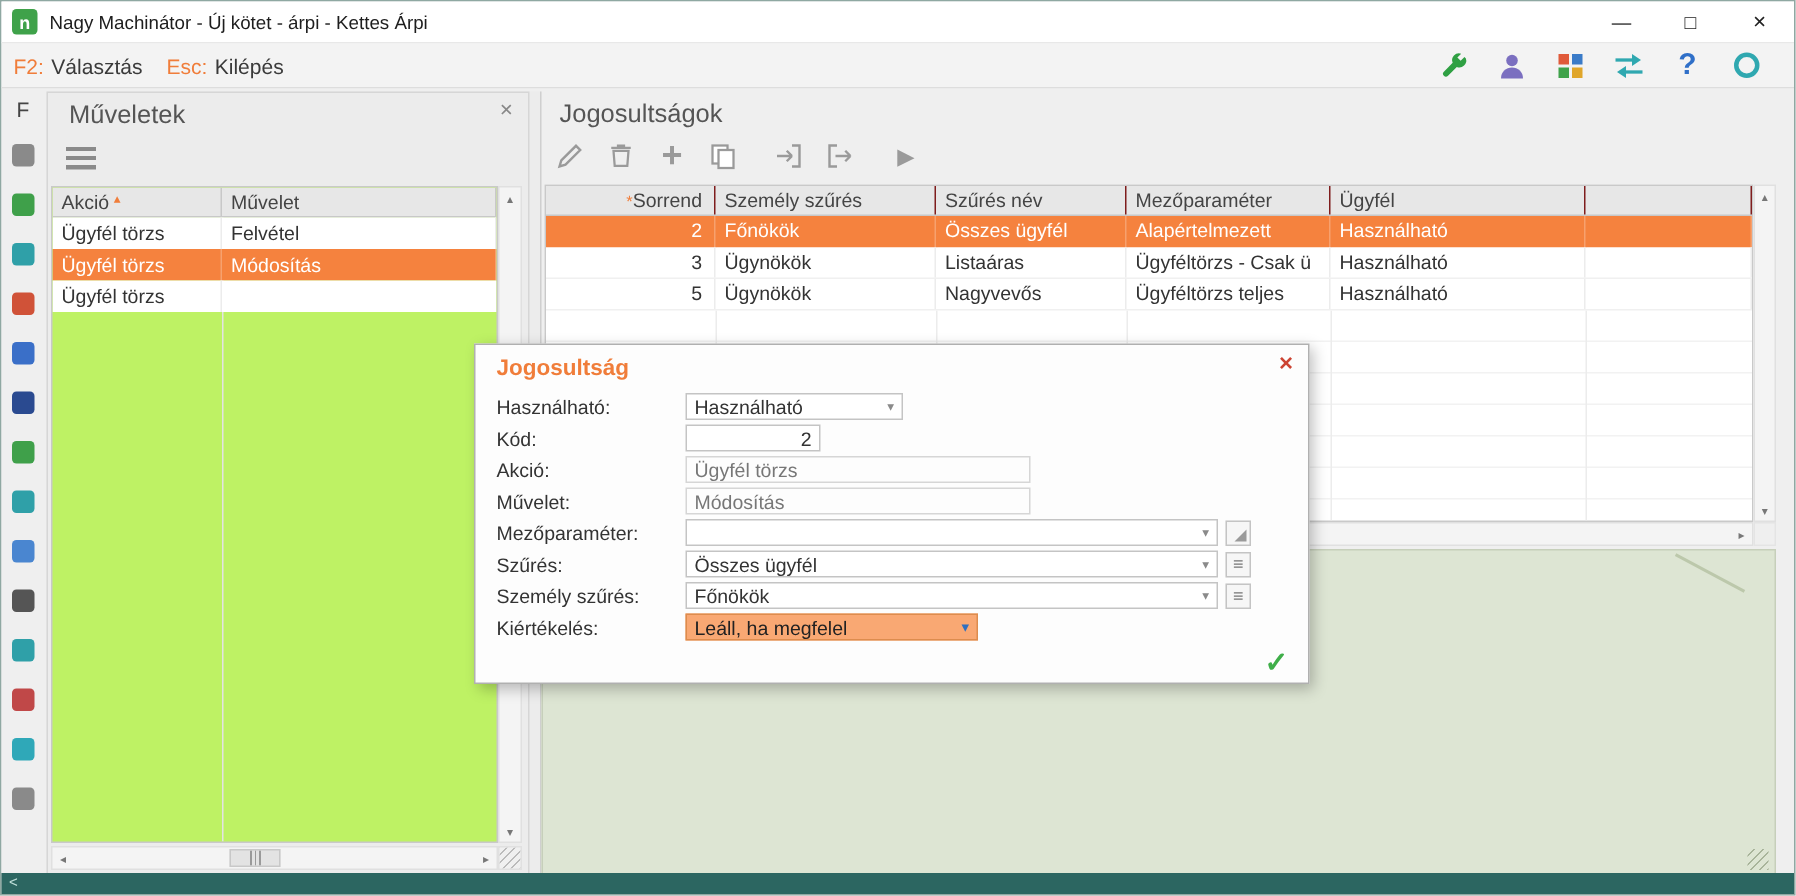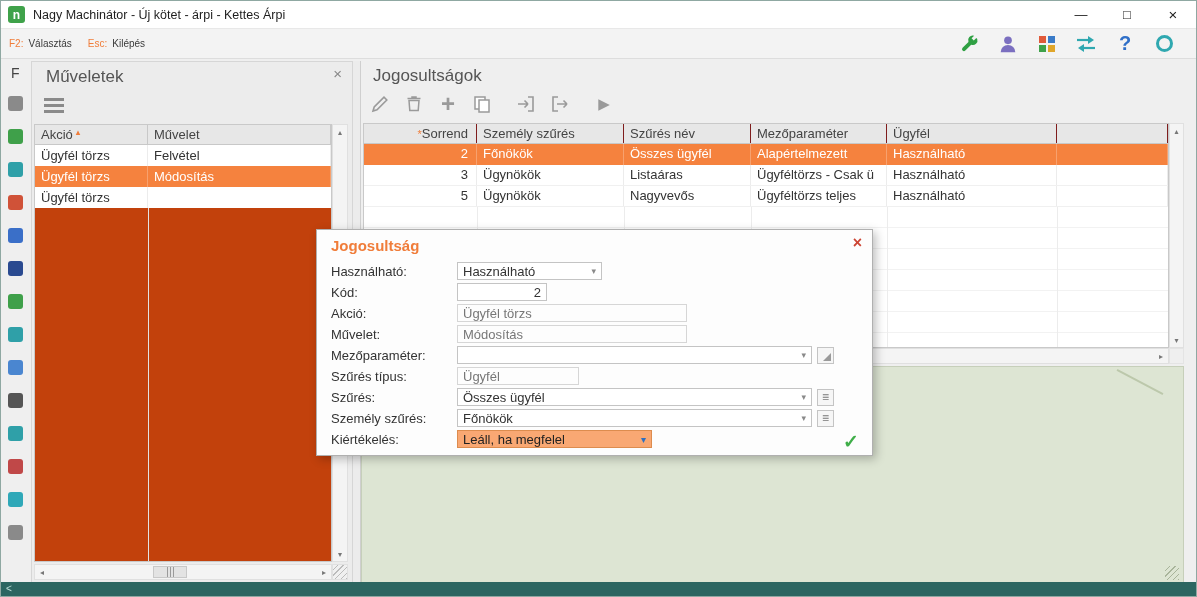--- a/index.html
+++ b/index.html
@@ -14,21 +14,21 @@
   
   .titlebar { position:absolute; left:0; top:0; right:0; height:28px; background:#fff; border-bottom:1px solid #e8e8e8; display:flex; align-items:center; }
   .app-icon { width:17px; height:17px; margin:0 8px 0 7px; background:#3fa24a; border-radius:3px; color:#fff; font-weight:bold; font-size:12px; display:flex; align-items:center; justify-content:center; }
   .title-text { font-size:12.5px; color:#1d1d1d; }
   .win-controls { margin-left:auto; display:flex; height:100%; }
   .win-btn { width:46px; display:flex; align-items:center; justify-content:center; font-size:13px; color:#222; cursor:default; }
   .win-btn.close { font-size:15px; }
 
   
   .menubar { position:absolute; top:28px; left:0; right:0; height:30px; background:#f3f3f3; border-bottom:1px solid #ddd; display:flex; align-items:center; padding:0 8px; }
-  .shortcut { display:flex; margin-right:16px; font-size:10px; cursor:default; }
+  .shortcut { display:flex; margin-right:16px; font-size:14px; cursor:default; }
   .shortcut .key { color:#f07d3a; margin-right:5px; }
   .shortcut .lbl { color:#3a3a3a; }
   .menu-icons { margin-left:auto; display:flex; align-items:center; gap:15px; padding-right:12px; }
   .mi { width:24px; height:24px; display:flex; align-items:center; justify-content:center; }
   .help-glyph { color:#2f6fc8; font-weight:bold; font-size:20px; }
   .ring-glyph { width:17px; height:17px; border:3.5px solid #2fa8b0; border-radius:50%; }
 
   
   .workspace { position:absolute; top:58px; left:0; right:0; bottom:14px; background:#efefef; }
 
@@ -40,21 +40,21 @@
 
   
   .panel { position:absolute; background:#ececec; }
   .panel-title { position:absolute; left:14px; top:5px; font-size:17px; color:#555; }
   .panel-close { position:absolute; right:10px; top:3px; font-size:15px; color:#888; cursor:default; }
 
   
   .muveletek { left:30px; top:2px; width:322px; height:522px; border:1px solid #d6d6d6; }
   .mv-hamburger { position:absolute; left:12px; top:36px; width:20px; height:15px;
     background:linear-gradient(#8a8a8a 0 2.5px, transparent 2.5px 6px, #8a8a8a 6px 8.5px, transparent 8.5px 12px, #8a8a8a 12px 14.5px); }
-  .mv-table { position:absolute; left:2px; top:62px; width:298px; bottom:20px; background:#c2410c; border:1px solid #c9c9c9; overflow:hidden; }
+  .mv-table { position:absolute; left:2px; top:62px; width:298px; bottom:20px; background:#bef264; border:1px solid #c9c9c9; overflow:hidden; }
   .mv-header { display:flex; height:20px; background:#e7e7e7; border-bottom:1px solid #c8c8c8; color:#444; }
   .mv-header .hc { padding:2px 6px; border-right:1px solid #c8c8c8; white-space:nowrap; overflow:hidden; }
   .sort-caret { color:#f07d3a; font-size:9px; margin-left:3px; vertical-align:top; }
   .mc0 { width:113px; } .mc1 { flex:1; }
   .mv-colline { position:absolute; left:113px; top:20px; bottom:0; width:1px; background:#e3e3e3; }
   .mv-row { position:relative; display:flex; height:21px; line-height:21px; background:#fff; }
   .mv-row span { padding:0 6px; border-right:1px solid #ececec; white-space:nowrap; overflow:hidden; }
   .mv-row.selected { background:#f5823e; color:#fff; }
   .mv-row.selected span { border-right-color:rgba(255,255,255,0.25); }
 
@@ -394,26 +394,20 @@
           <span class="dlg-label">Mezőparaméter:</span>
           <span class="fld dd w355">
             <span></span>
             <span class="dd-arrow">▾</span>
           </span>
           <span class="side-btn">
               <span class="tri"></span>
             </span>
         </div>
 
-        <div class="dlg-row">
-          <span class="dlg-label">Szűrés típus:</span>
-          <span class="fld readonly w122">
-            <span>Ügyfél</span>
-          </span>
-        </div>
 
         <div class="dlg-row">
           <span class="dlg-label">Szűrés:</span>
           <span class="fld dd w355">
             <span>Összes ügyfél</span>
             <span class="dd-arrow">▾</span>
           </span>
           <span class="list-btn">
               <span>≡</span>
             </span>

